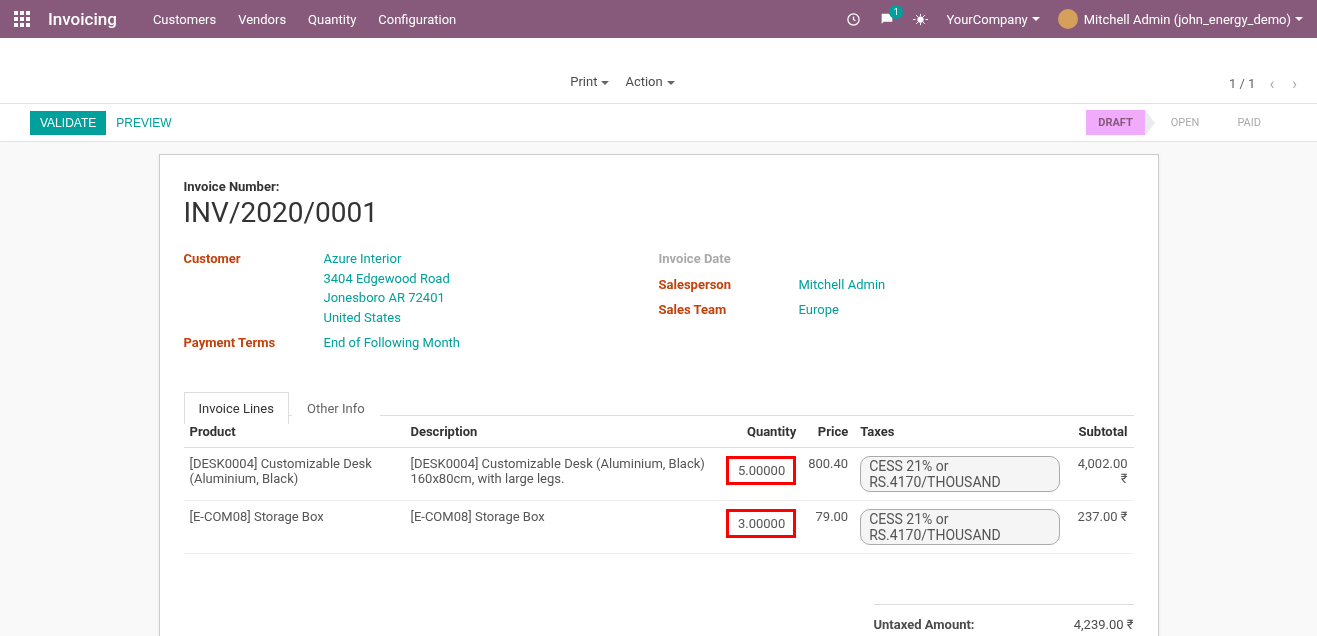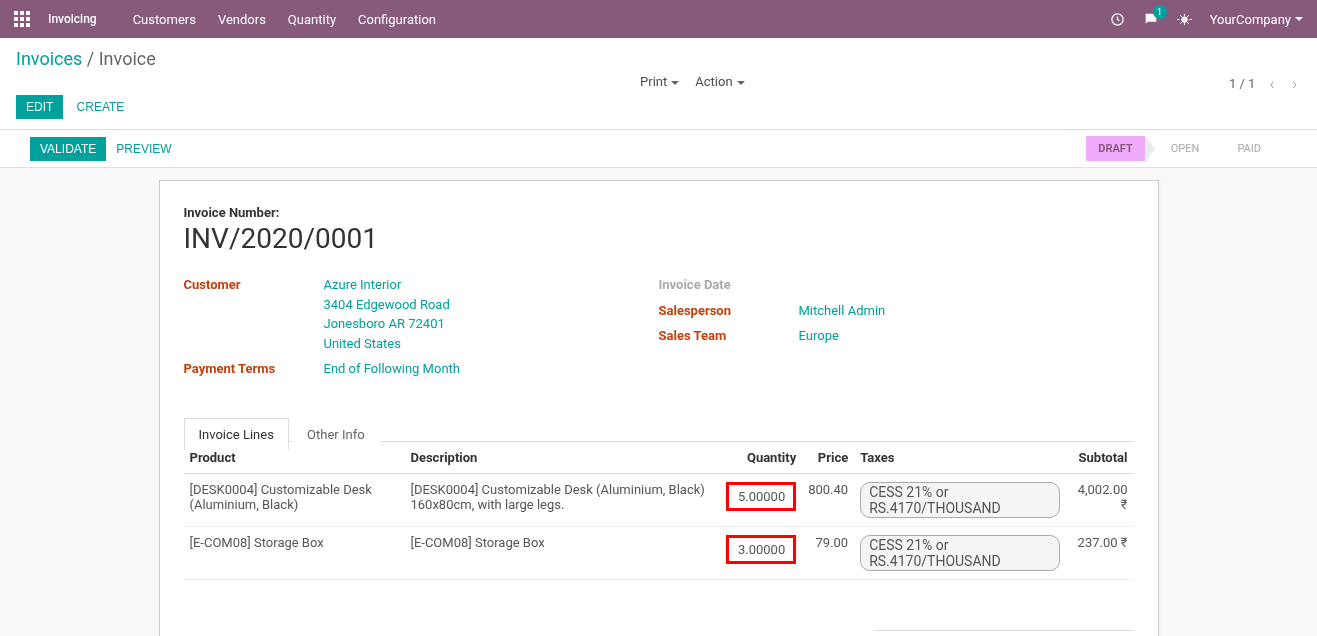--- a/index.html
+++ b/index.html
@@ -1,20 +1,20 @@
 <!DOCTYPE html>
 <html><head>
 <meta charset="utf-8">
 <style>
 * { box-sizing: border-box; margin: 0; padding: 0; }
 body { font-family: -apple-system, BlinkMacSystemFont, "Segoe UI", Roboto, Helvetica, Arial, sans-serif; font-size: 13px; color: #4c4c4c; background: #fff; width: 1317px; }
 .topnav { background: #875a7b; color: #fff; height: 38px; display: flex; align-items: center; padding: 0 14px; }
 .apps-icon { display: grid; grid-template-columns: repeat(3, 4px); grid-template-rows: repeat(3, 4px); gap: 2px; margin-right: 18px; cursor: pointer; }
 .apps-icon span { background: #fff; width: 4px; height: 4px; }
-.brand { font-size: 12px; font-weight: 500; margin-right: 36px; }
+.brand { font-size: 17px; font-weight: 500; margin-right: 36px; }
 .nav-links { display: flex; gap: 22px; font-size: 13px; }
 .nav-links a { color: #fff; text-decoration: none; cursor: pointer; }
 .nav-right { margin-left: auto; display: flex; align-items: center; gap: 18px; font-size: 13px; }
 .nav-right .icon { cursor: pointer; position: relative; }
 .badge { position: absolute; top: -6px; right: -8px; background: #00a09d; color: #fff; border-radius: 50%; width: 14px; height: 14px; font-size: 9px; display: flex; align-items: center; justify-content: center; }
 .avatar { width: 20px; height: 20px; border-radius: 50%; background: #d4a05a; display: inline-block; margin-right: 6px; vertical-align: middle; }
 .caret { display: inline-block; width: 0; height: 0; border-left: 4px solid transparent; border-right: 4px solid transparent; border-top: 4px solid #fff; margin-left: 4px; vertical-align: middle; }
 
 .control-panel { padding: 10px 16px; display: flex; align-items: flex-start; border-bottom: 1px solid #e0e0e0; min-height: 54px; }
 .breadcrumb { font-size: 18px; color: #666; }
@@ -107,35 +107,29 @@
     <div class="icon">
       <svg width="15" height="15" viewBox="0 0 24 24" fill="#fff">
           <circle cx="12" cy="12" r="5"></circle>
           <path d="M12 3v4M12 17v4M4 12H0M24 12h-4M5 5l3 3M16 16l3 3M5 19l3-3M16 8l3-3" stroke="#fff" stroke-width="1.5"></path>
         </svg>
     </div>
     <div class="company">
       <span>YourCompany</span>
         <span class="caret"></span>
     </div>
+    <div class="user">
+      <span class="avatar"></span>
+      <span>Mitchell Admin (john_energy_demo)</span>
+        <span class="caret"></span>
+    </div>
   </div>
 </div>
 
 <div class="control-panel">
-  <div>
-    <div class="breadcrumb">
-      <a>Invoices</a>
-      <span> / </span>
-      <span>Invoice</span>
-    </div>
-    <div class="cp-left">
-      <button class="btn btn-primary">EDIT</button>
-      <button class="btn btn-link">CREATE</button>
-    </div>
-  </div>
   <div class="cp-center">
     <div class="menu-item"><span>Print</span><span class="caret-dark"></span></div>
     <div class="menu-item"><span>Action</span><span class="caret-dark"></span></div>
   </div>
   <div class="cp-right">
     <span>1 / 1</span>
     <span class="pager-arrow">‹</span>
     <span class="pager-arrow">›</span>
   </div>
 </div>

